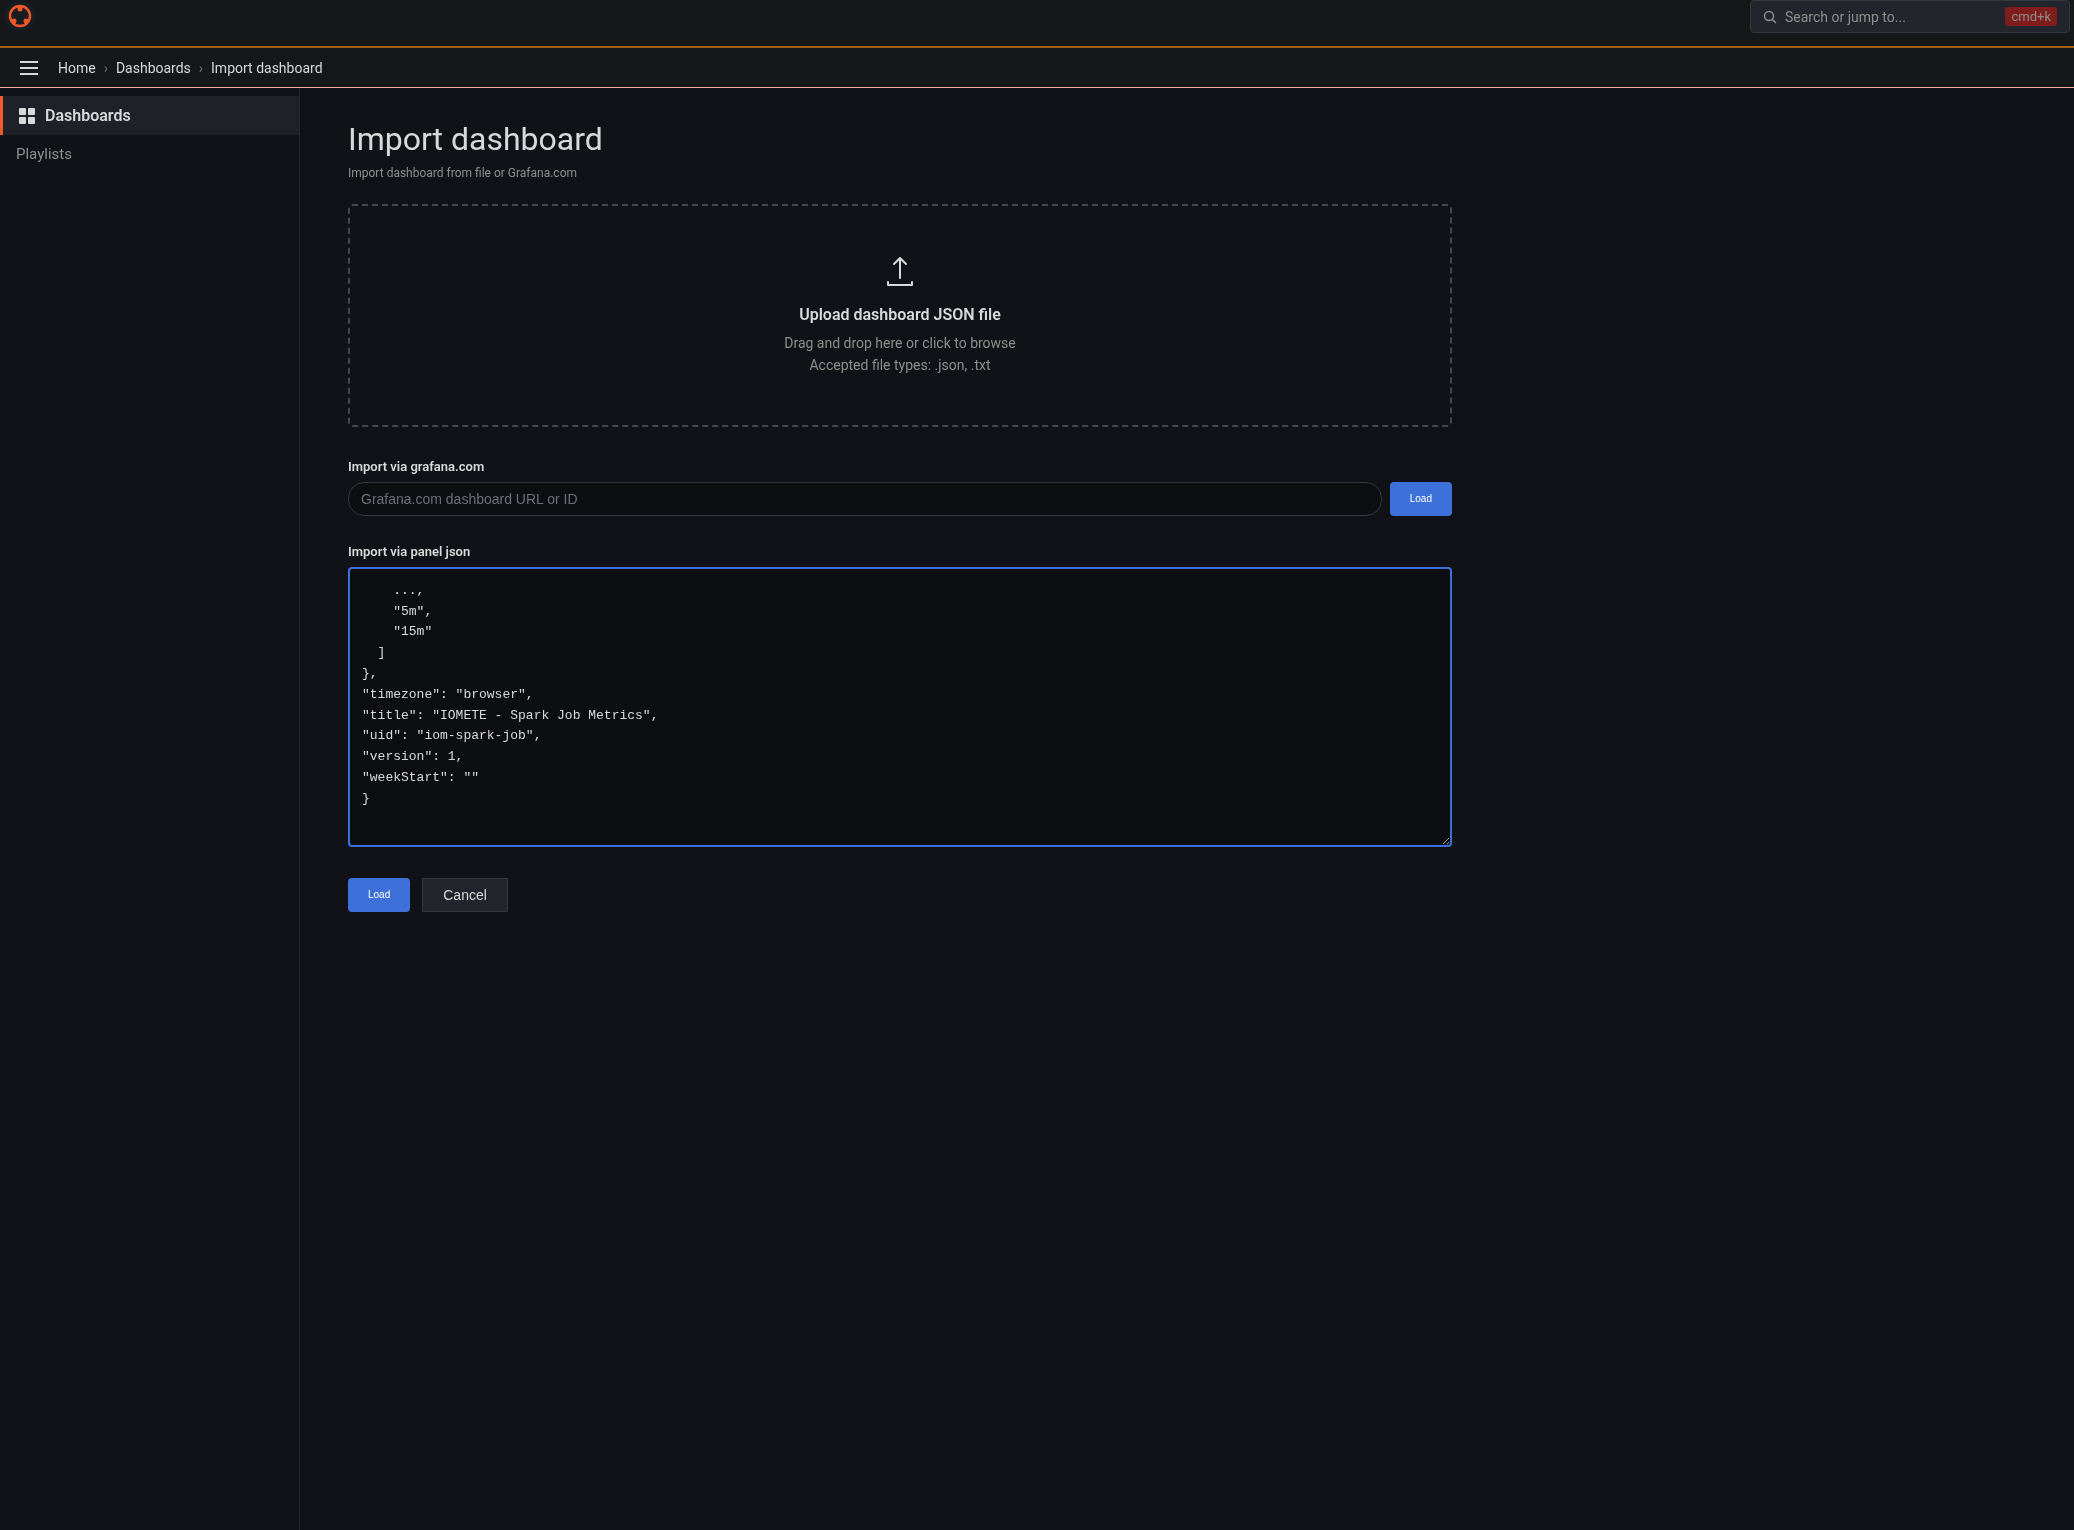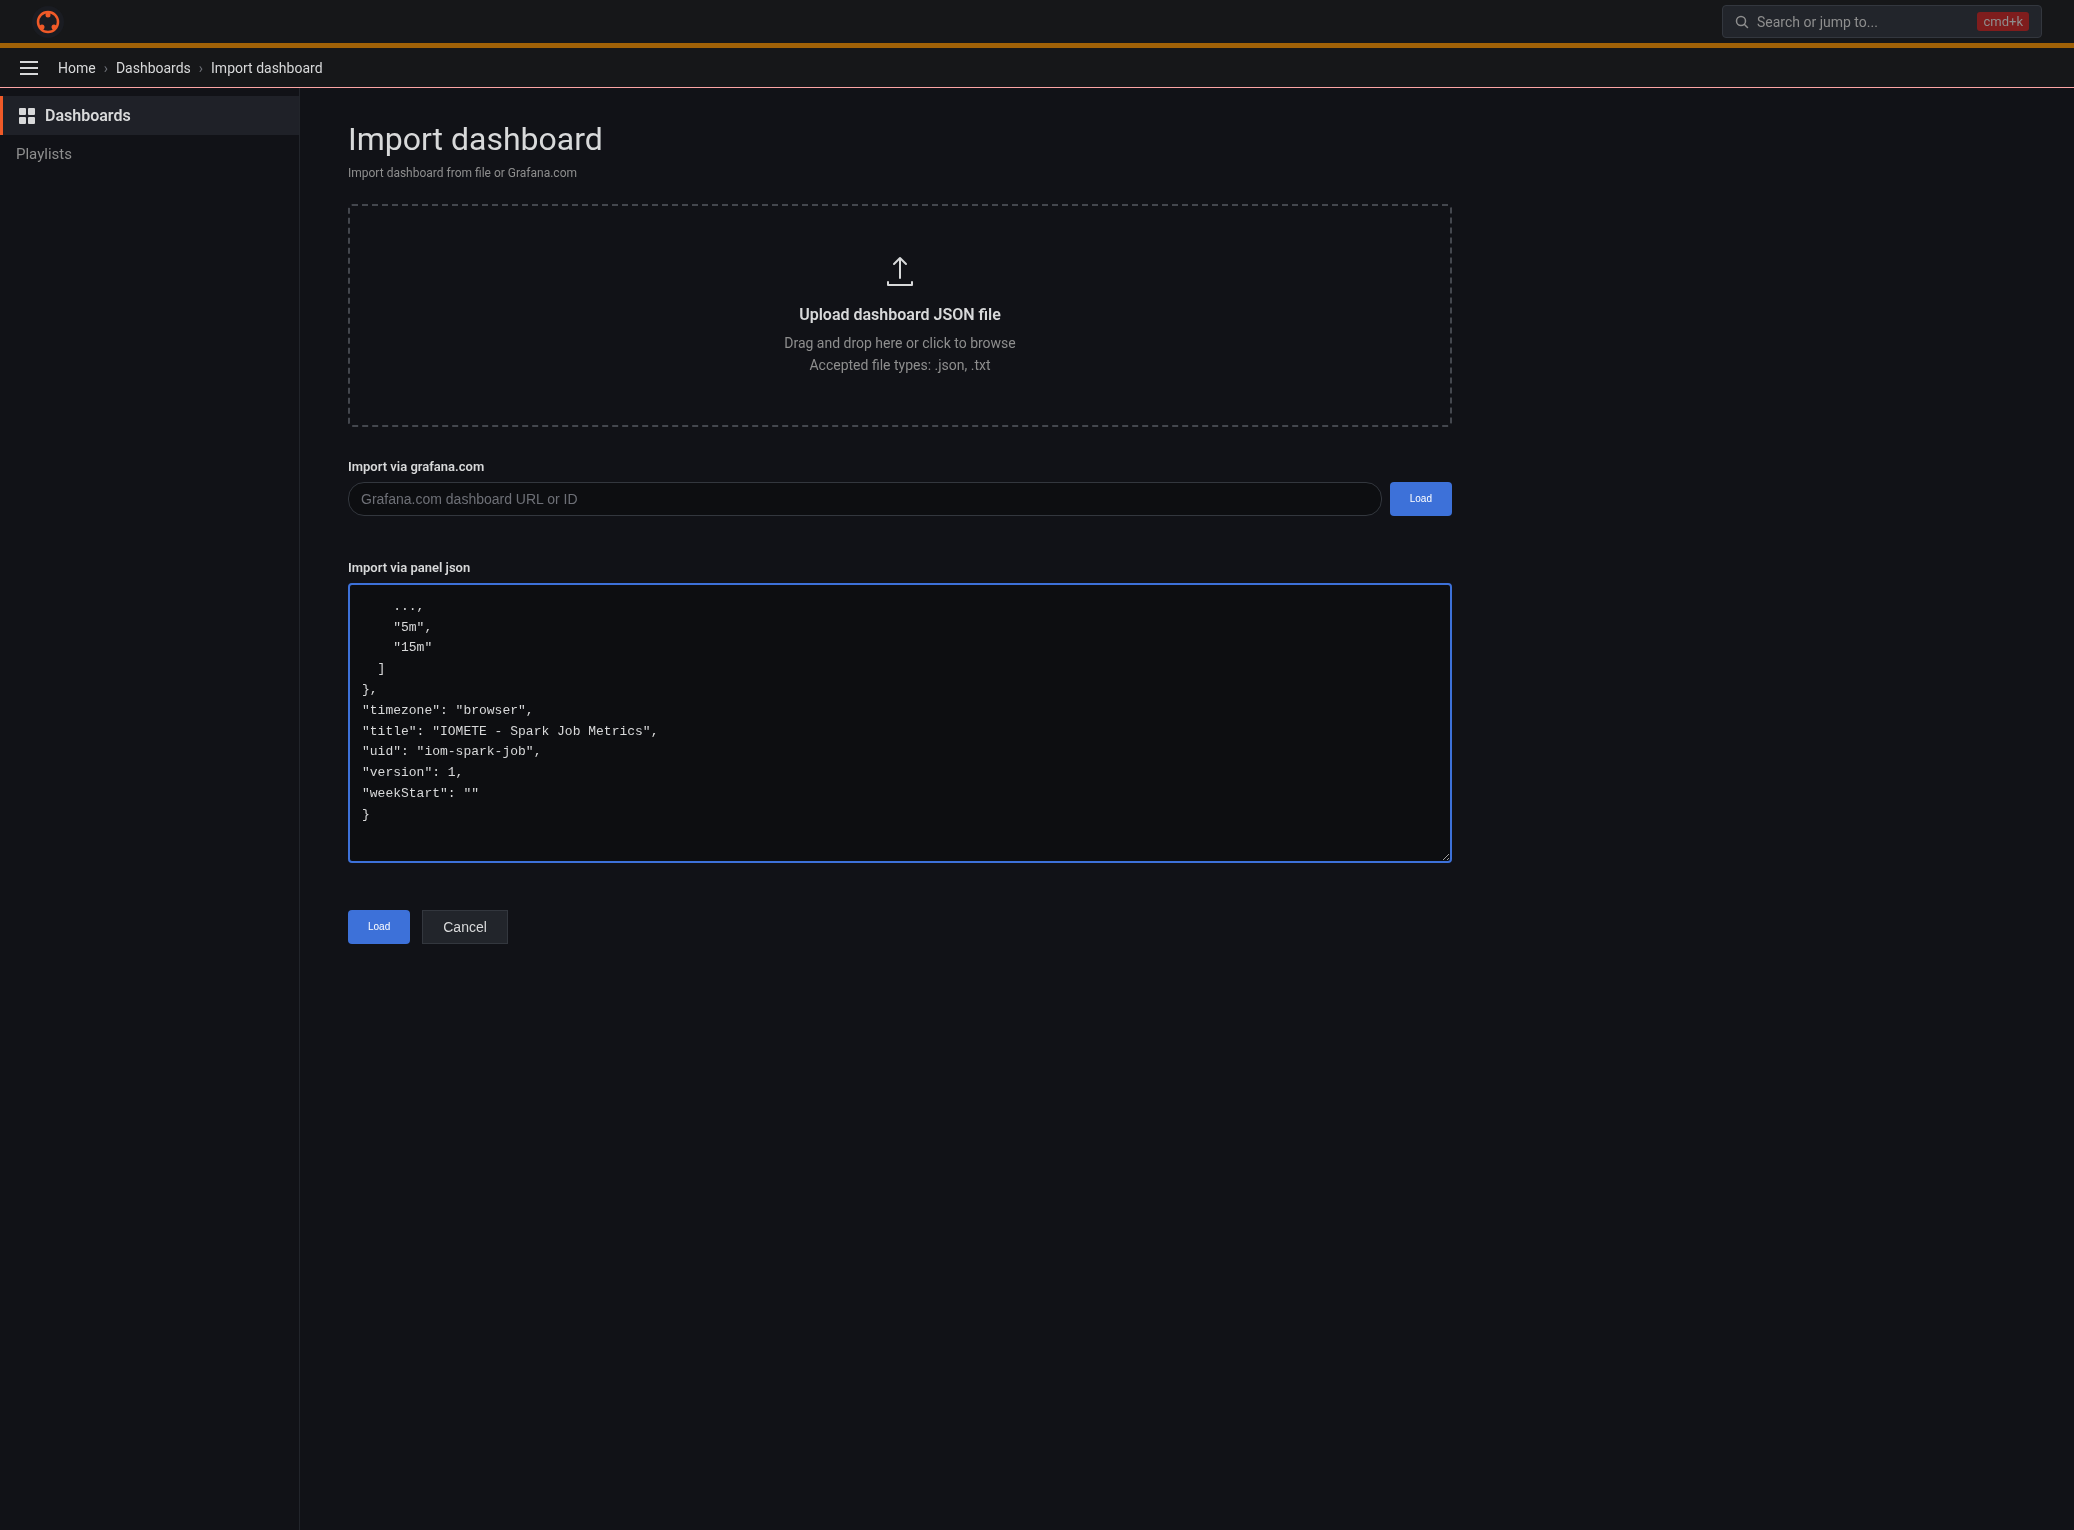--- a/index.html
+++ b/index.html
@@ -14,24 +14,24 @@
       font-family: -apple-system, BlinkMacSystemFont, 'Segoe UI', Roboto, sans-serif;
       font-size: 14px;
       min-height: 100vh;
     }
 
     
     .topbar {
       background-color: #161719;
       height: 48px;
       display: flex;
-      align-items: center;
+      align-items: flex-start;
       justify-content: space-between;
-      padding: 0 32px;
-      border-bottom: 5px solid #a16207;
+      padding: 0 4px;
+      border-bottom: 2px solid #a16207;
       position: fixed;
       top: 0;
       left: 0;
       right: 0;
       z-index: 100;
     }
 
     .topbar-left {
       display: flex;
       align-items: center;
@@ -211,21 +211,21 @@
     }
 
     .upload-hint {
       color: #8e8e8e;
       font-size: 14px;
       line-height: 1.6;
     }
 
     
     .form-section {
-      margin-bottom: 44px;
+      margin-bottom: 28px;
     }
 
     .form-label {
       font-size: 13px;
       font-weight: 600;
       color: #d8d9da;
       margin-bottom: 8px;
       display: block;
     }
 

